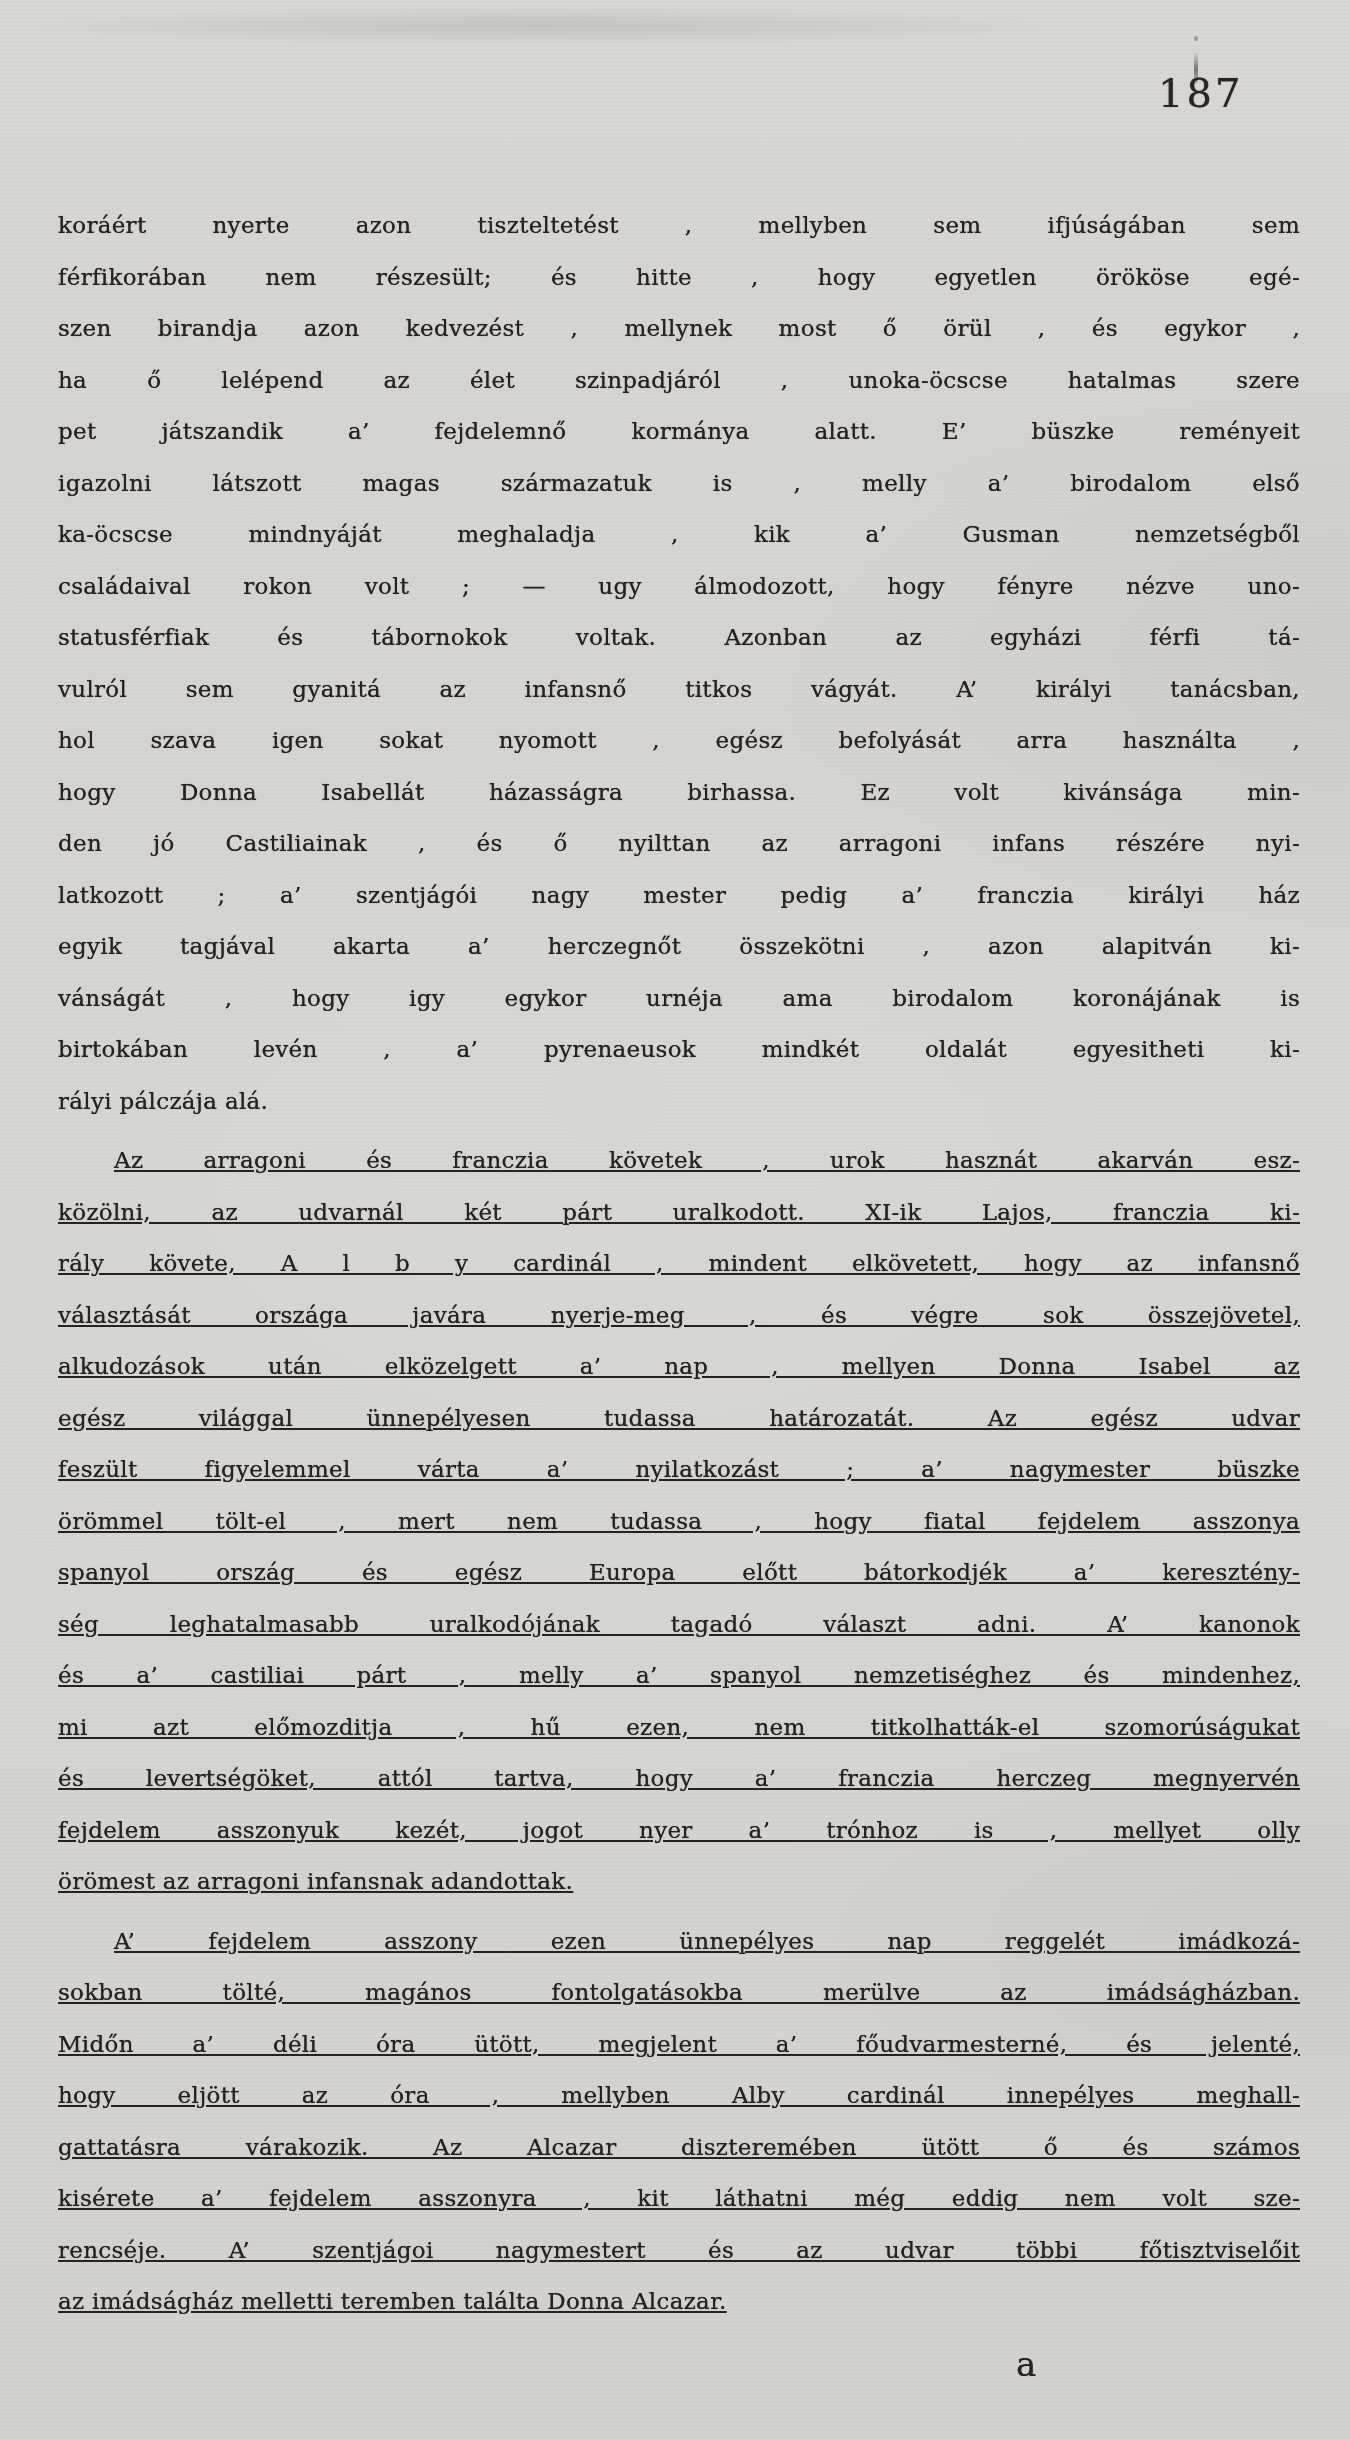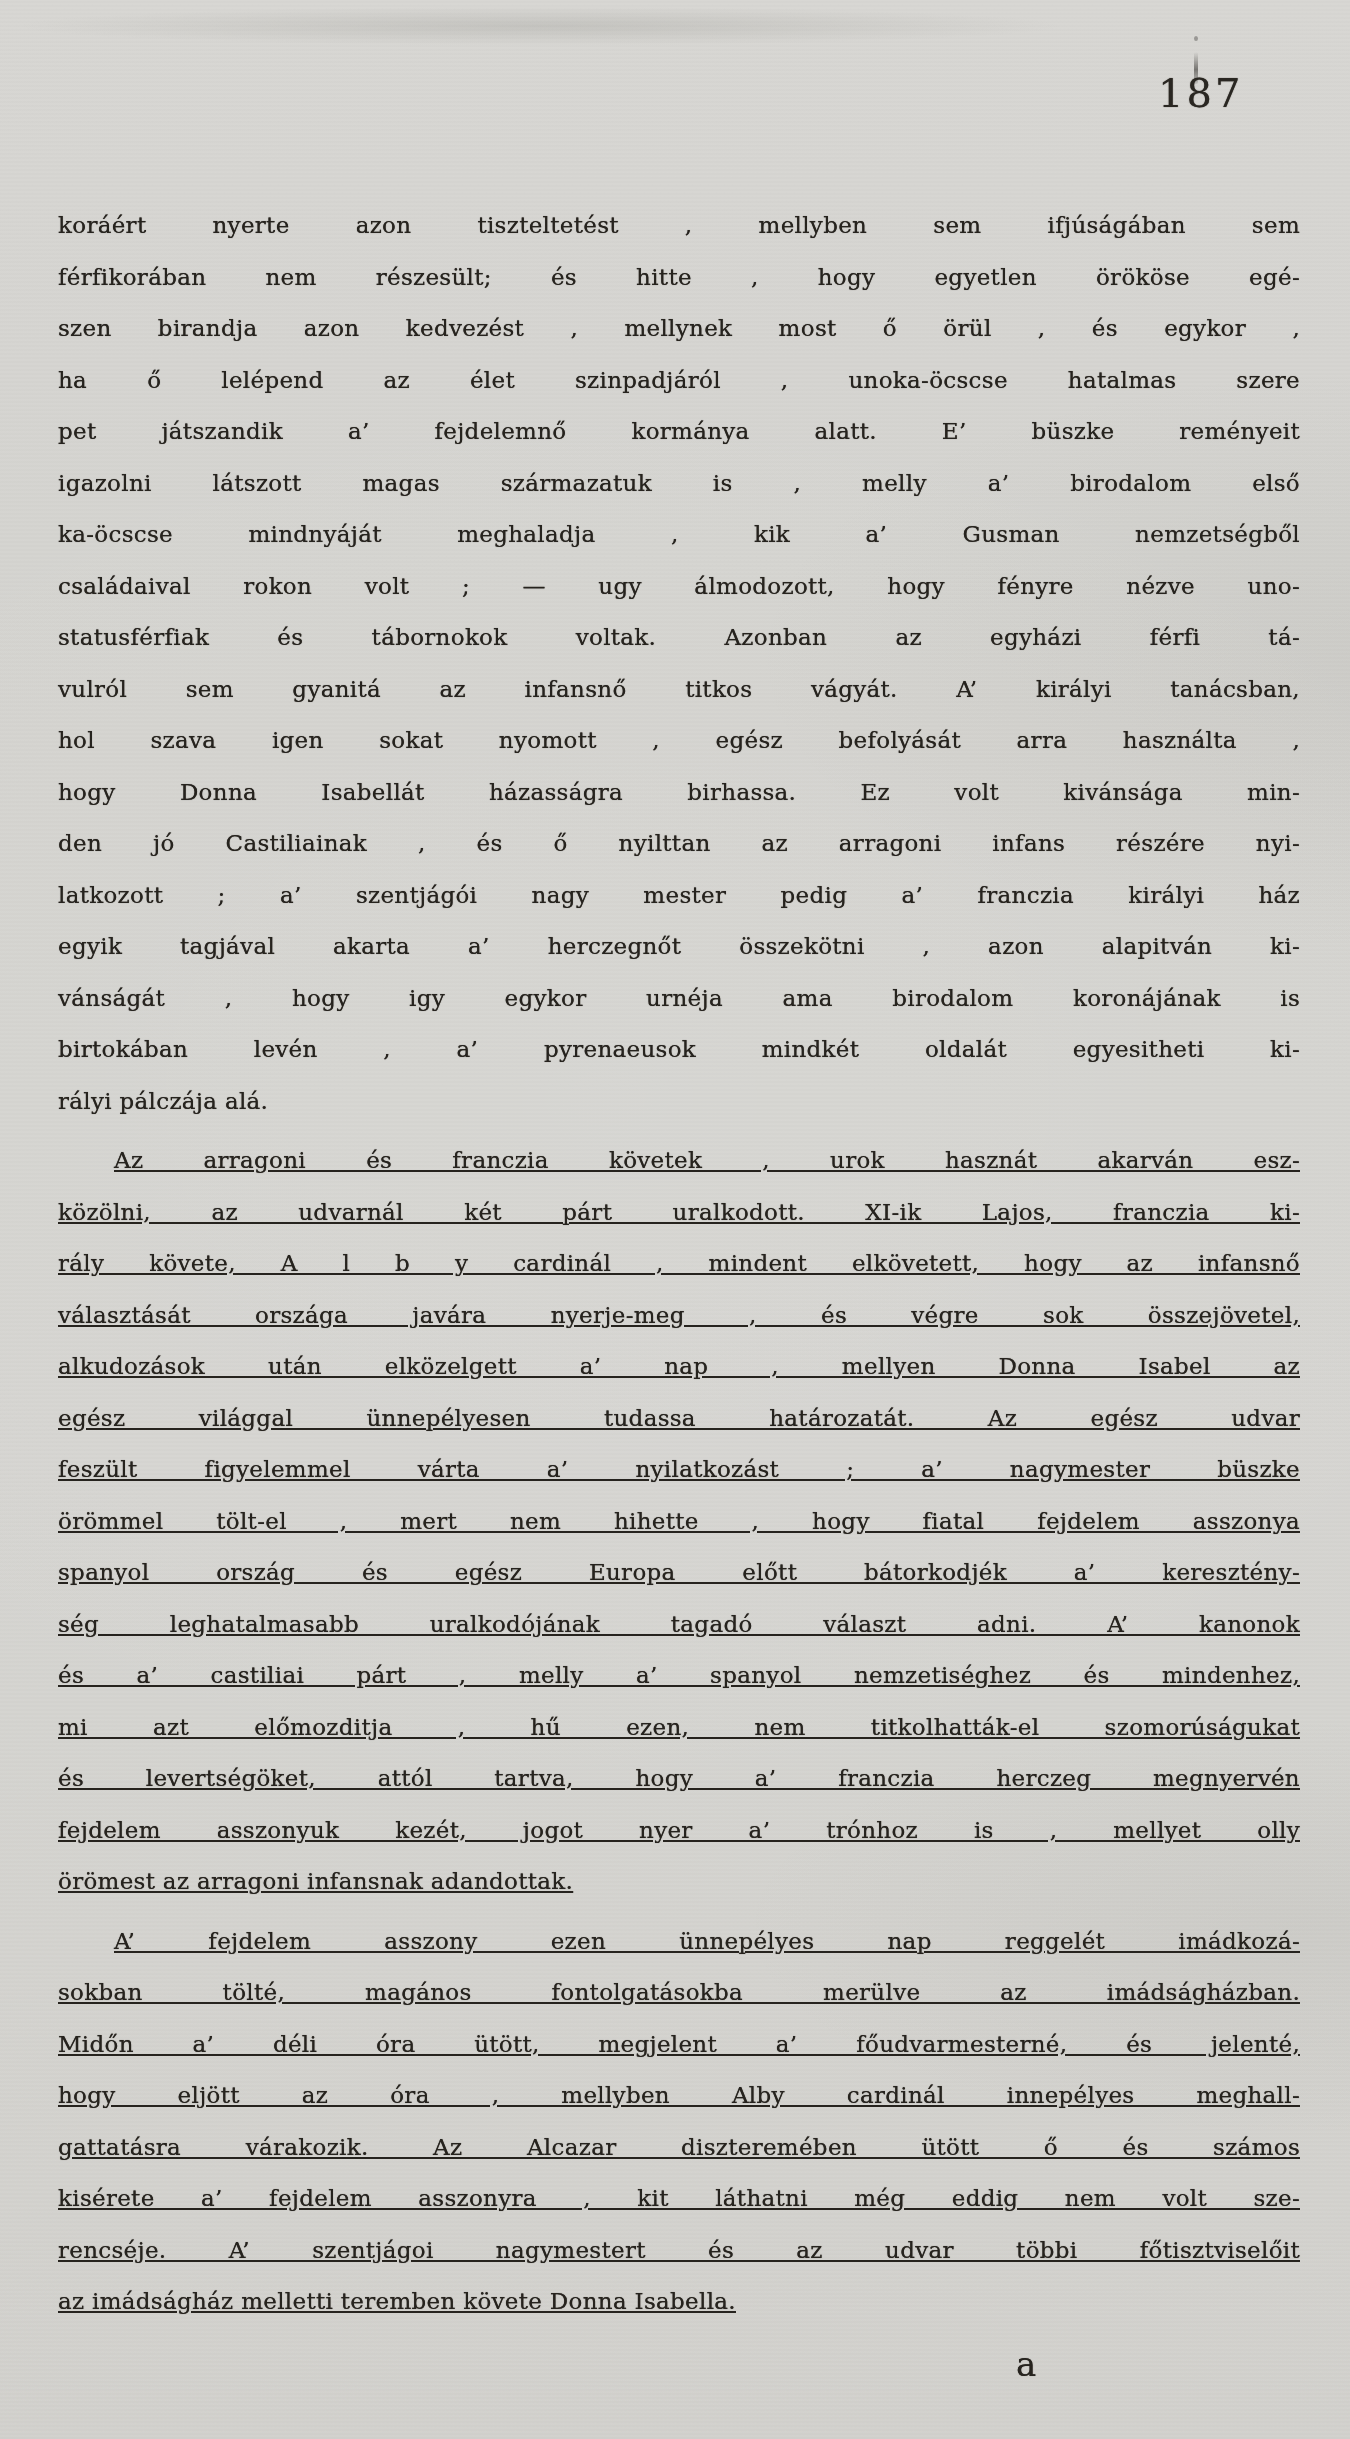--- a/index.html
+++ b/index.html
@@ -83,34 +83,34 @@
       <div class="line end">rályi pálczája alá.</div>
     </div>
     <div class="para indented">
       <div class="line">Az arragoni és franczia követek , urok hasznát akarván esz-</div>
       <div class="line">közölni, az udvarnál két párt uralkodott. XI-ik Lajos, franczia ki-</div>
       <div class="line">rály követe, A l b y cardinál , mindent elkövetett, hogy az infansnő</div>
       <div class="line">választását országa javára nyerje-meg , és végre sok összejövetel,</div>
       <div class="line">alkudozások után elközelgett a’ nap , mellyen Donna Isabel az</div>
       <div class="line">egész világgal ünnepélyesen tudassa határozatát. Az egész udvar</div>
       <div class="line">feszült figyelemmel várta a’ nyilatkozást ; a’ nagymester büszke</div>
-      <div class="line">örömmel tölt-el , mert nem hihette , hogy fiatal fejdelem asszonya</div>
+      <div class="line">örömmel tölt-el , mert nem tudassa , hogy fiatal fejdelem asszonya</div>
       <div class="line">spanyol ország és egész Europa előtt bátorkodjék a’ keresztény-</div>
       <div class="line">ség leghatalmasabb uralkodójának tagadó választ adni. A’ kanonok</div>
       <div class="line">és a’ castiliai párt , melly a’ spanyol nemzetiséghez és mindenhez,</div>
       <div class="line">mi azt előmozditja , hű ezen, nem titkolhatták-el szomorúságukat</div>
       <div class="line">és levertségöket, attól tartva, hogy a’ franczia herczeg megnyervén</div>
       <div class="line">fejdelem asszonyuk kezét, jogot nyer a’ trónhoz is , mellyet olly</div>
       <div class="line end">örömest az arragoni infansnak adandottak.</div>
     </div>
     <div class="para indented">
       <div class="line">A’ fejdelem asszony ezen ünnepélyes nap reggelét imádkozá-</div>
       <div class="line">sokban tölté, magános fontolgatásokba merülve az imádságházban.</div>
       <div class="line">Midőn a’ déli óra ütött, megjelent a’ főudvarmesterné, és jelenté,</div>
       <div class="line">hogy eljött az óra , mellyben Alby cardinál innepélyes meghall-</div>
       <div class="line">gattatásra várakozik. Az Alcazar diszteremében ütött ő és számos</div>
       <div class="line">kisérete a’ fejdelem asszonyra , kit láthatni még eddig nem volt sze-</div>
       <div class="line">rencséje. A’ szentjágoi nagymestert és az udvar többi főtisztviselőit</div>
-      <div class="line end">az imádságház melletti teremben követe Donna Isabella.</div>
+      <div class="line end">az imádságház melletti teremben találta Donna Alcazar.</div>
     </div>
   </div>
 
 <div class="catchword">a</div>
 
 </body></html>

